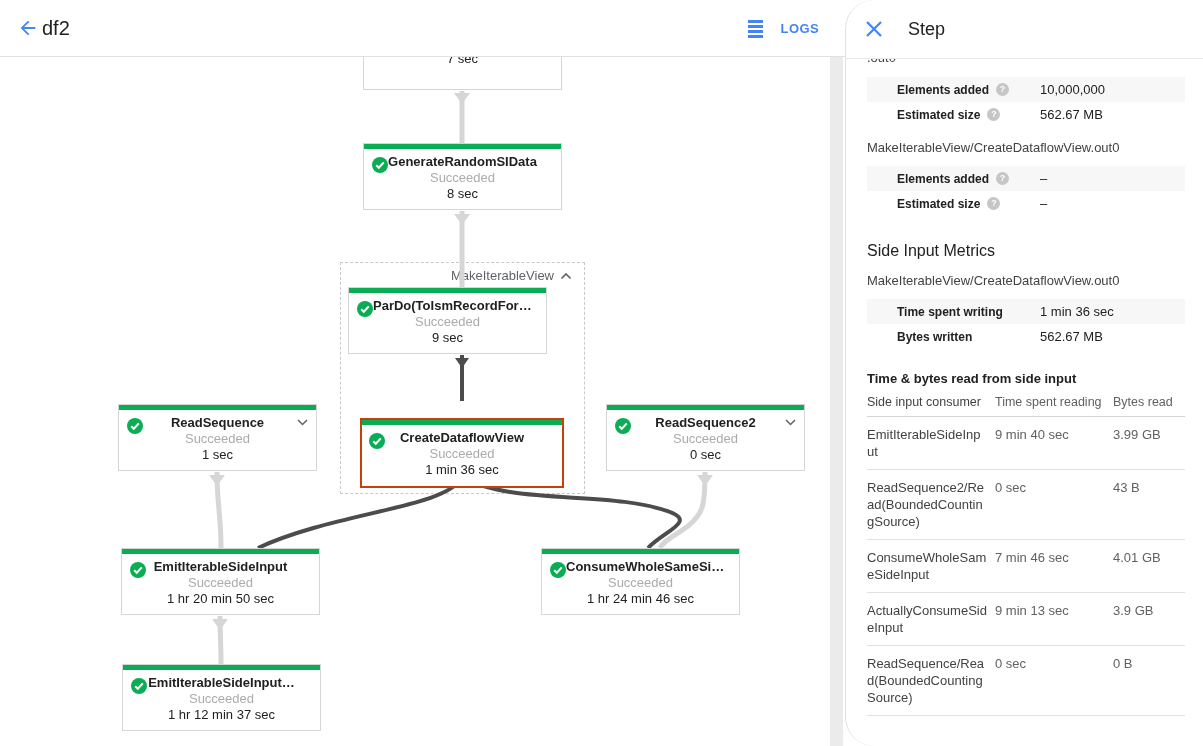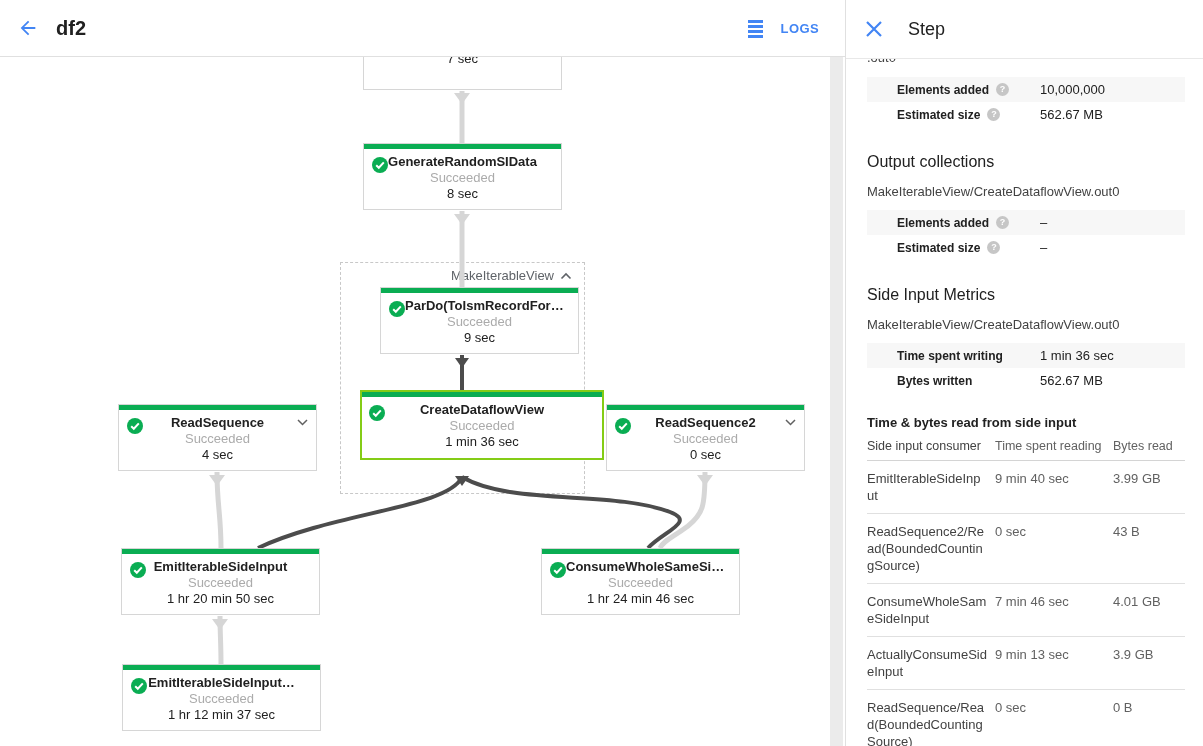--- a/index.html
+++ b/index.html
@@ -3,21 +3,21 @@
 <meta charset="utf-8">
 <style>
   * { box-sizing: border-box; margin: 0; padding: 0; }
   html,body { width:1203px; height:746px; background:#fff; font-family:"Liberation Sans", sans-serif; }
   .app { position:relative; width:1203px; height:746px; overflow:hidden; background:#fff; }
 
   
   .topbar { position:absolute; left:0; top:0; width:846px; height:57px; background:#fff;
             border-bottom:1px solid #e0e0e0; z-index:10; display:flex; align-items:center; }
   .back-btn { margin-left:14px; width:28px; height:28px; display:flex; align-items:center; justify-content:center; cursor:pointer; }
-  .job-title { margin-left:14px; font-size:20px; color:#212121;font-weight:bold; }
+  .job-title { font-size:20px; color:#212121; }
   .logs-btn { position:absolute; right:27px; top:0; height:57px; display:flex; align-items:center; gap:18px; cursor:pointer;justify-content:center; }
   .logs-icon { display:flex; flex-direction:column; gap:2px; }
   .logs-icon span { display:block; width:15px; height:3px; background:#4285f4; }
   .logs-label { color:#4285f4; font-size:13px; font-weight:bold; letter-spacing:.4px; }
 
   
   .graph { position:absolute; left:0; top:0; width:845px; height:746px; background:#fff; }
   .edges { position:absolute; left:0; top:0; z-index:2; pointer-events:none; }
   .group-box { position:absolute; left:340px; top:262px; width:245px; height:232px;
                border:1px dashed #c8c8c8; z-index:1; }
@@ -29,32 +29,32 @@
           text-align:center; z-index:3; cursor:pointer; }
   .node .bar { height:5px; background:#0aad53; }
   .node .check { position:absolute; left:8px; top:13px; }
   .node .chev { position:absolute; right:8px; top:14px; }
   .node .title { margin-top:5px; font-size:13px; font-weight:bold; color:#212121; white-space:nowrap; overflow:hidden; padding:0 24px; }
   .node .status { margin-top:1px; font-size:13px; color:#ababab; }
   .node .time { margin-top:1px; font-size:13px; color:#212121; }
 
   .node.n0 { left:363px; top:23px; }
   .node.n1 { left:363px; top:143px; }
-  .node.n2 { left:380px; top:287px; }
-  .node.n3 { left:360px; top:390px; width:244px; height:70px; border:2px solid #84cc16; }
+  .node.n2 { left:348px; top:287px; }
+  .node.n3 { left:360px; top:418px; width:204px; height:70px; border:2px solid #c2410c; }
   .node.n3 .check { left:7px; top:13px; }
   .node.n4 { left:118px; top:404px; }
   .node.n5 { left:606px; top:404px; }
   .node.n6 { left:121px; top:548px; }
   .node.n7 { left:541px; top:548px; }
   .node.n8 { left:122px; top:664px; }
 
   
   .panel { position:absolute; left:845px; top:0; width:358px; height:746px; background:#fff;
-           border-left:1px solid #e0e0e0; z-index:20; }
+           border-left:1px solid #e0e0e0; z-index:20;border-radius:29px; }
   .panel-header { height:59px; border-bottom:1px solid #e8e8e8; display:flex; align-items:center; padding-left:17px; }
   .close-btn { width:22px; height:22px; display:flex; align-items:center; justify-content:center; cursor:pointer; }
   .panel-title { margin-left:23px; font-size:18px; color:#212121; }
   .panel-body { padding:0 18px 0 21px; }
 
   .clip-wrap { height:8px; overflow:hidden; }
   .clip-wrap .clip-text { display:block; margin-top:-9px; font-size:13px; color:#424242; }
 
   .mgroup { margin-top:10px; }
   .mrow { display:flex; align-items:center; height:25px; padding-left:13px; }
@@ -166,21 +166,21 @@
       <div class="bar"></div>
       <svg class="check" width="16" height="16" viewBox="0 0 16 16">
           <circle cx="8" cy="8" r="8" fill="#0aad53"></circle>
           <path d="M4.2,8.3 L6.8,10.8 L11.8,5.4" fill="none" stroke="#fff" stroke-width="2"></path>
         </svg>
       <svg class="chev" width="11" height="7" viewBox="0 0 11 7">
           <polyline points="1,1 5.5,5.5 10,1" fill="none" stroke="#616161" stroke-width="1.5"></polyline>
         </svg>
       <div class="title">ReadSequence</div>
       <div class="status">Succeeded</div>
-      <div class="time">4 sec</div>
+      <div class="time">1 sec</div>
     </div>
 
     <div class="node n5">
       <div class="bar"></div>
       <svg class="check" width="16" height="16" viewBox="0 0 16 16">
           <circle cx="8" cy="8" r="8" fill="#0aad53"></circle>
           <path d="M4.2,8.3 L6.8,10.8 L11.8,5.4" fill="none" stroke="#fff" stroke-width="2"></path>
         </svg>
       <svg class="chev" width="11" height="7" viewBox="0 0 11 7">
           <polyline points="1,1 5.5,5.5 10,1" fill="none" stroke="#616161" stroke-width="1.5"></polyline>
@@ -270,21 +270,20 @@
         </div>
         <div class="mrow">
           <span class="lbl">
               <span>Estimated size</span>
               <span class="help">?</span>
             </span>
           <span class="val">562.67 MB</span>
         </div>
       </div>
 
-      <div class="section-h">Output collections</div>
       <div class="collection">MakeIterableView/CreateDataflowView.out0</div>
       <div>
         <div class="mrow alt">
           <span class="lbl">
               <span>Elements added</span>
               <span class="help">?</span>
             </span>
           <span class="val">–</span>
         </div>
         <div class="mrow">

